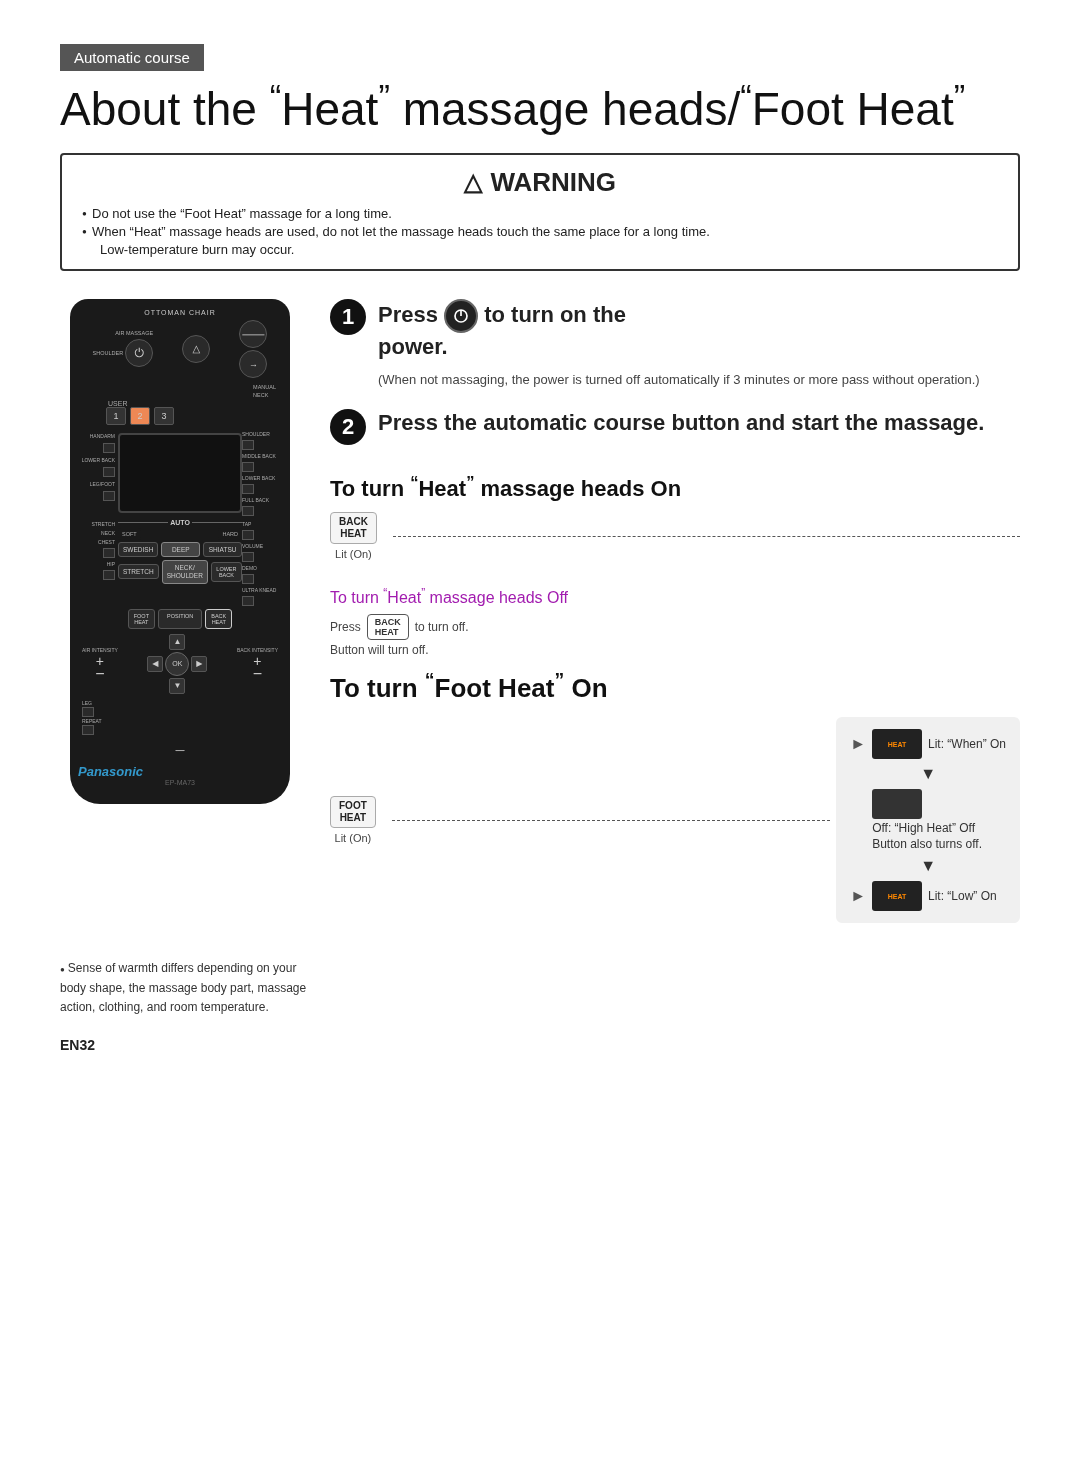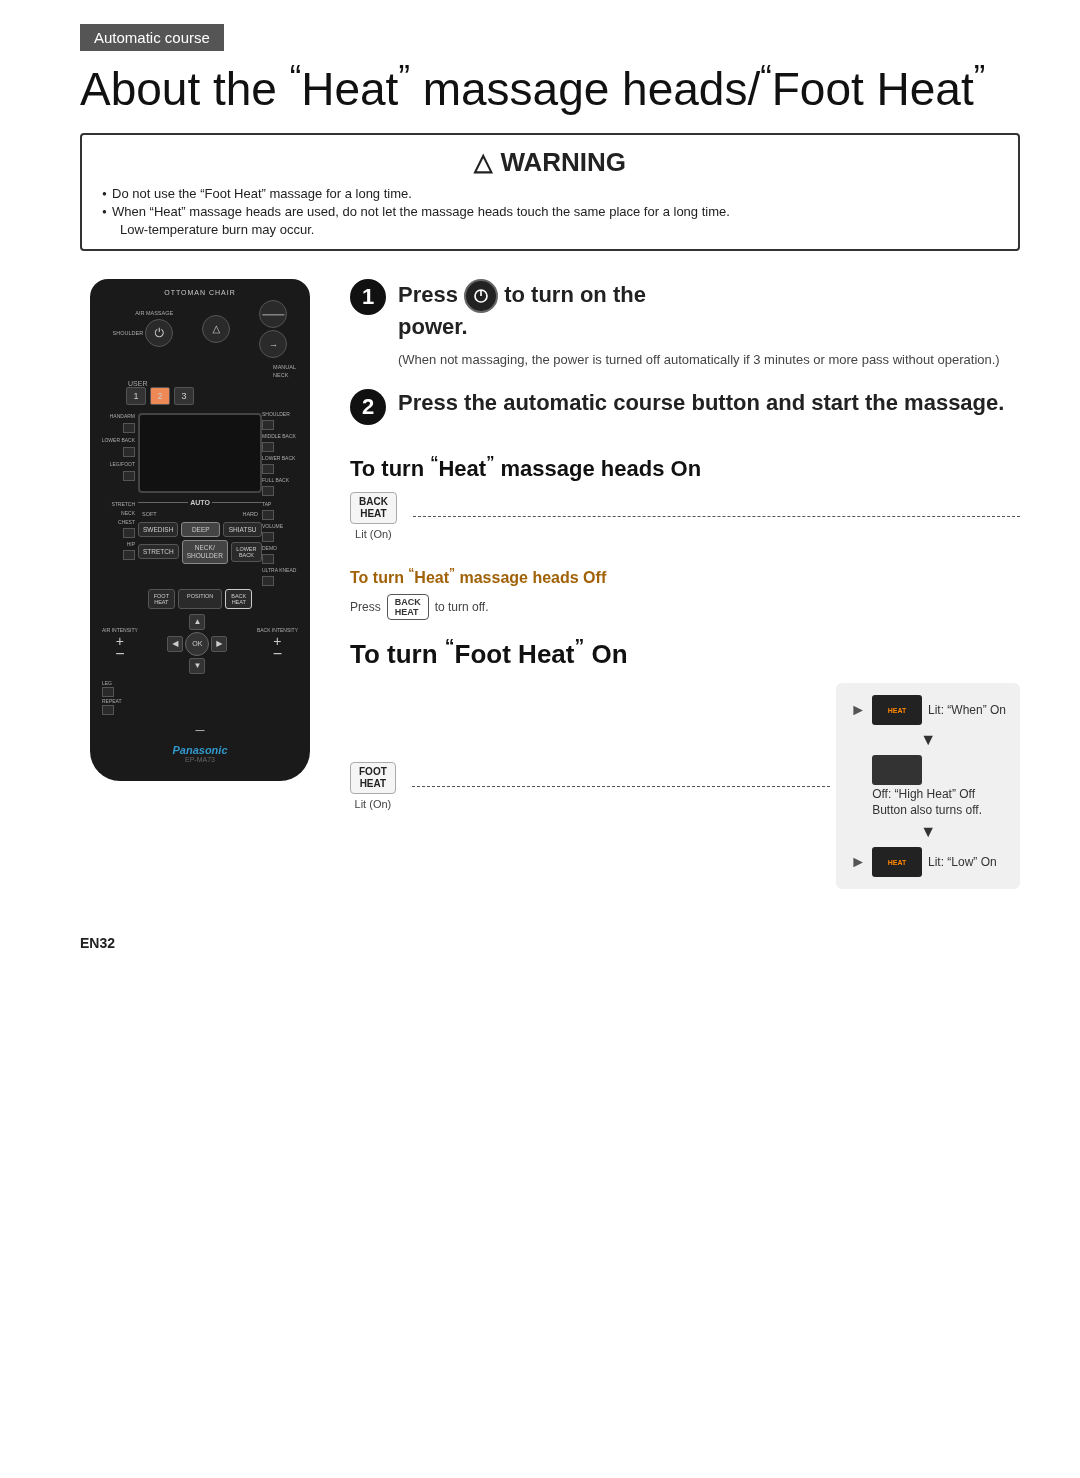--- a/index.html
+++ b/index.html
@@ -7,22 +7,21 @@
       width: 1080px;
       min-height: 1478px;
       background: #fff;
       font-family: Arial, Helvetica, sans-serif;
       color: #222;
       position: relative;
       overflow-x: hidden;
     }
 
     .page-container {
-      padding: 24px 60px 40px 60px;
-      margin-left: 20px;
+      padding: 44px 60px 40px 60px;
     }
 
     
     .auto-course-badge {
       display: inline-block;
       background: #555;
       color: #fff;
       font-size: 15px;
       padding: 5px 14px;
       margin-bottom: 8px;
@@ -263,23 +262,22 @@
       border-radius: 2px;
       display: flex;
       align-items: center;
       justify-content: center;
       color: #ccc;
       font-size: 8px;
     }
 
     .panasonic-brand {
       color: #3399cc;
-      font-size: 11px;
+      font-size: 13px;
       font-weight: bold;
-      text-align: center;
       margin-top: 4px;
       font-style: italic;
     }
     .model-label {
       color: #666;
       font-size: 7px;
       text-align: center;
     }
 
     
@@ -382,22 +380,22 @@
       align-items: center;
       justify-content: center;
     }
 
     
     .turn-off-section {
       margin-bottom: 12px;
     }
     .turn-off-title {
       font-size: 16px;
-      font-weight: bold;
-      color: #a16207;
+      font-weight: normal;
+      color: #a21caf;
       margin-bottom: 6px;
     }
     .turn-off-text {
       font-size: 12px;
       color: #444;
       margin-bottom: 3px;
       display: flex;
       align-items: center;
       gap: 6px;
     }
@@ -761,20 +759,21 @@
 
       <div class="turn-off-section">
         <div class="turn-off-title">
           To turn <span class="quote-mark">“</span>Heat<span class="quote-mark">”</span> massage heads Off
         </div>
         <div class="turn-off-text">
           <span>Press</span>
           <span class="inline-btn">BACK<br>HEAT</span>
           <span>to turn off.</span>
         </div>
+        <div style="font-size:12px;color:#444;" class="bullet">Button will turn off.</div>
       </div>
 
       <div class="heat-section">
         <div class="foot-heat-title">
           To turn <span class="quote-mark">“</span>Foot Heat<span class="quote-mark">”</span> On
         </div>
 
         <div class="back-heat-row">
           <div class="heat-button-box">
             <div class="heat-btn-label">FOOT<br>HEAT</div>
@@ -817,16 +816,21 @@
               </div>
             </div>
           </div>
         </div>
       </div>
 
     </div>
   </div>
 
   
+  <div class="bottom-note">
+    <div class="bottom-note-left">
+      <span class="bullet">Sense of warmth differs depending on your body shape, the massage body part, massage action, clothing, and room temperature.</span>
+    </div>
+  </div>
 
   
   <div class="page-number">EN32</div>
 </div>
 
 </body></html>

